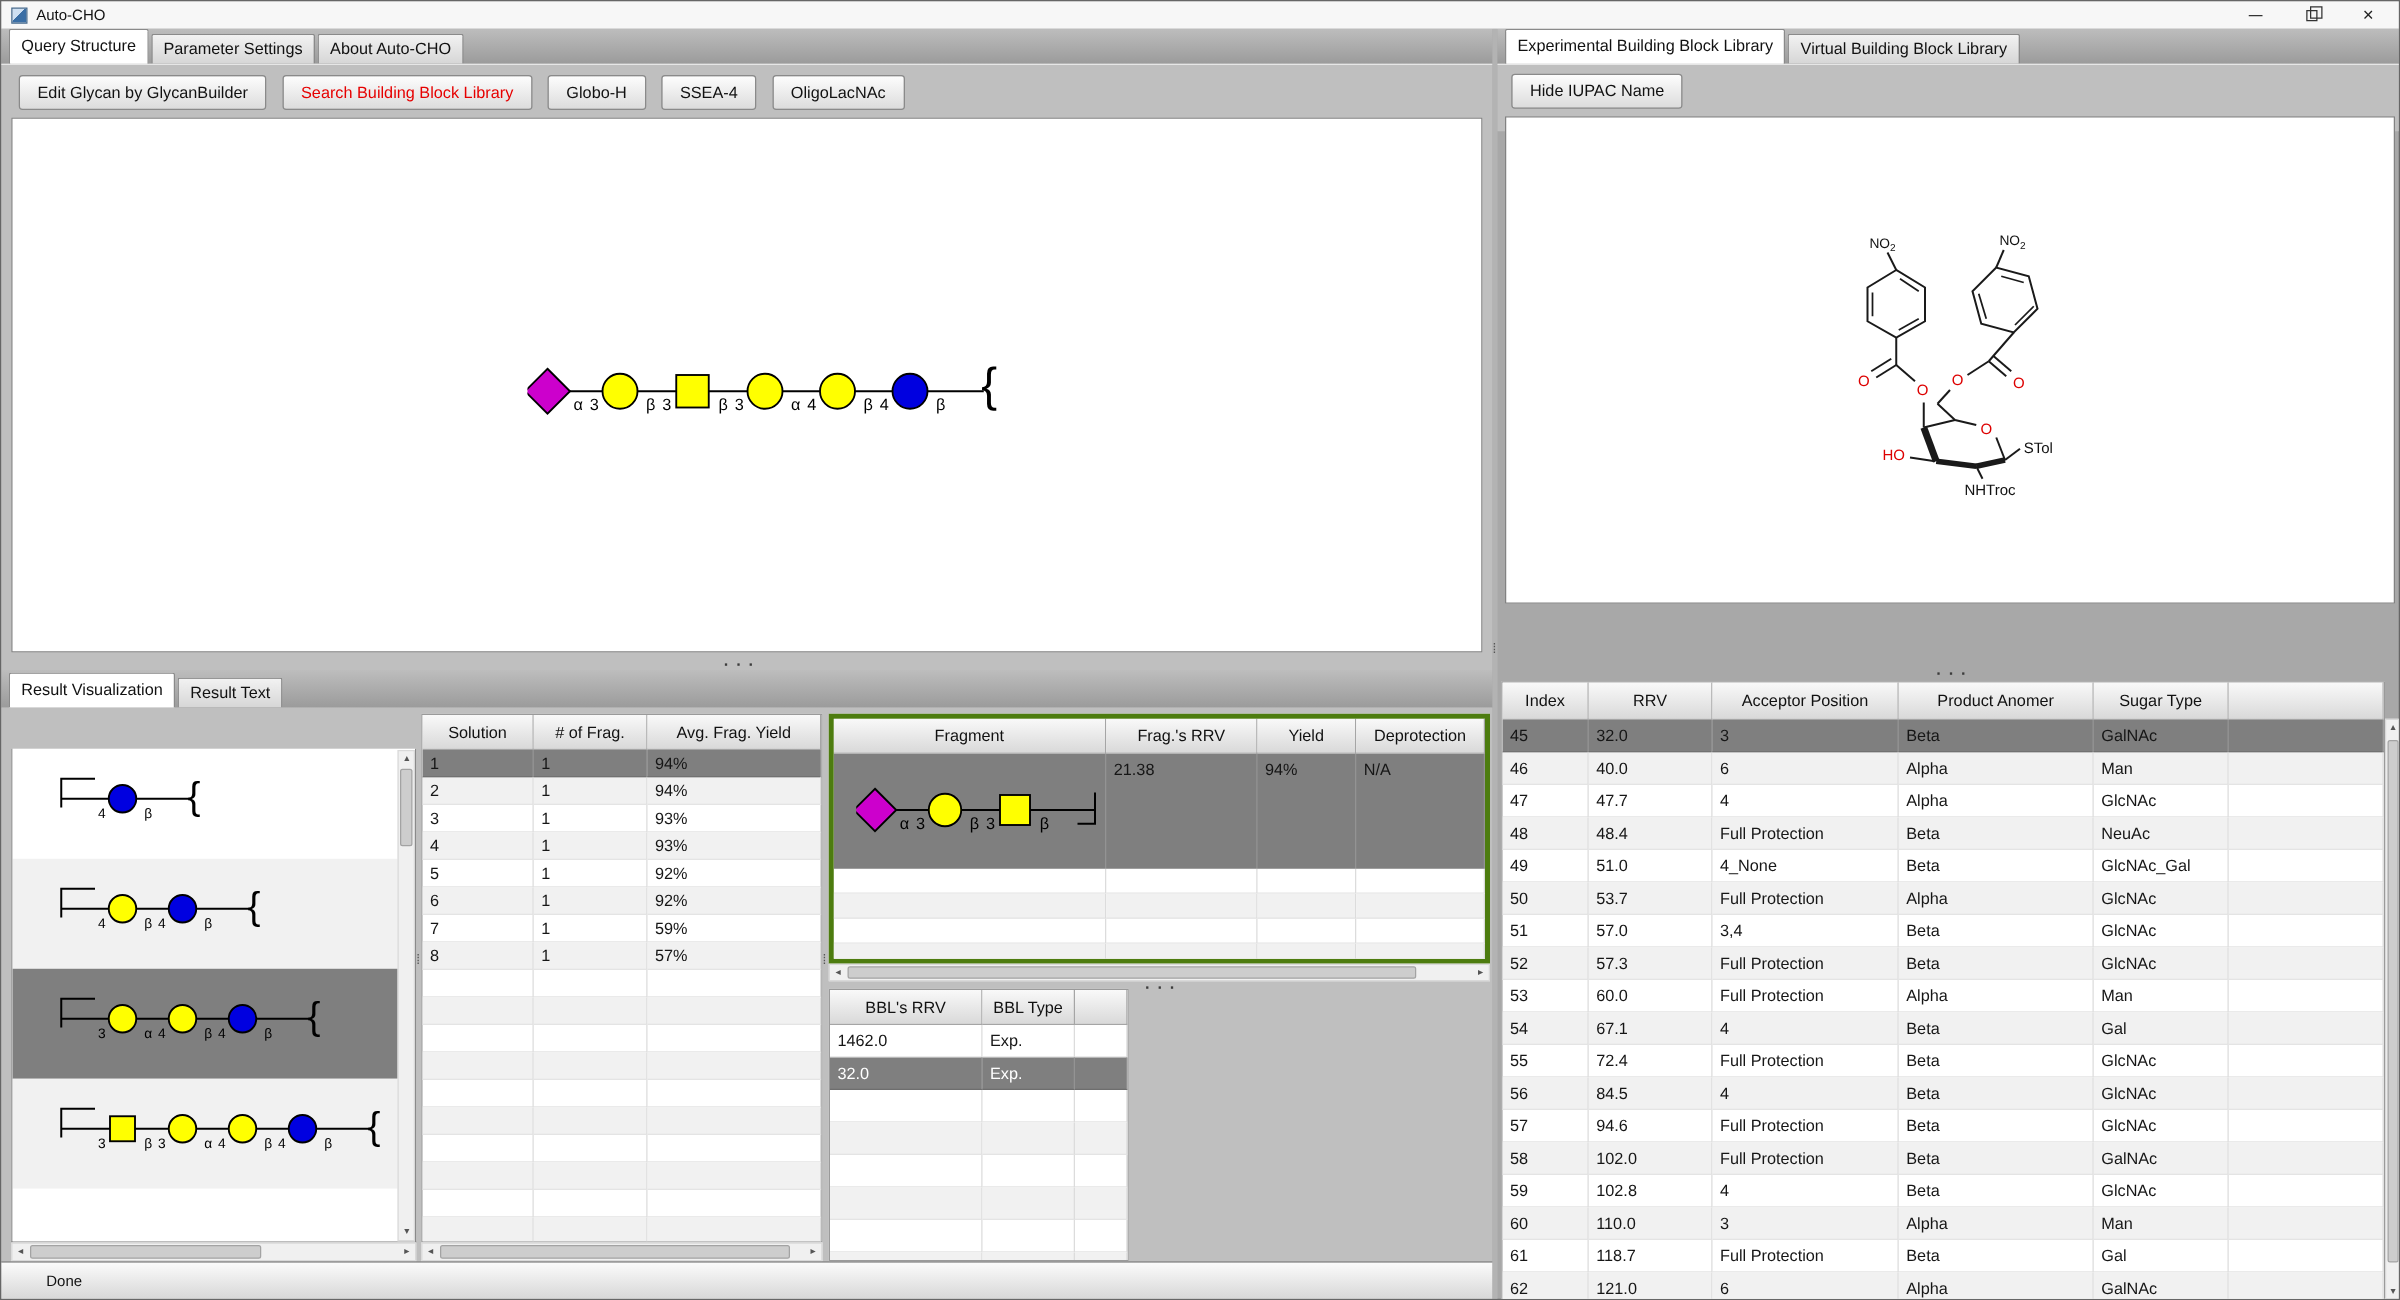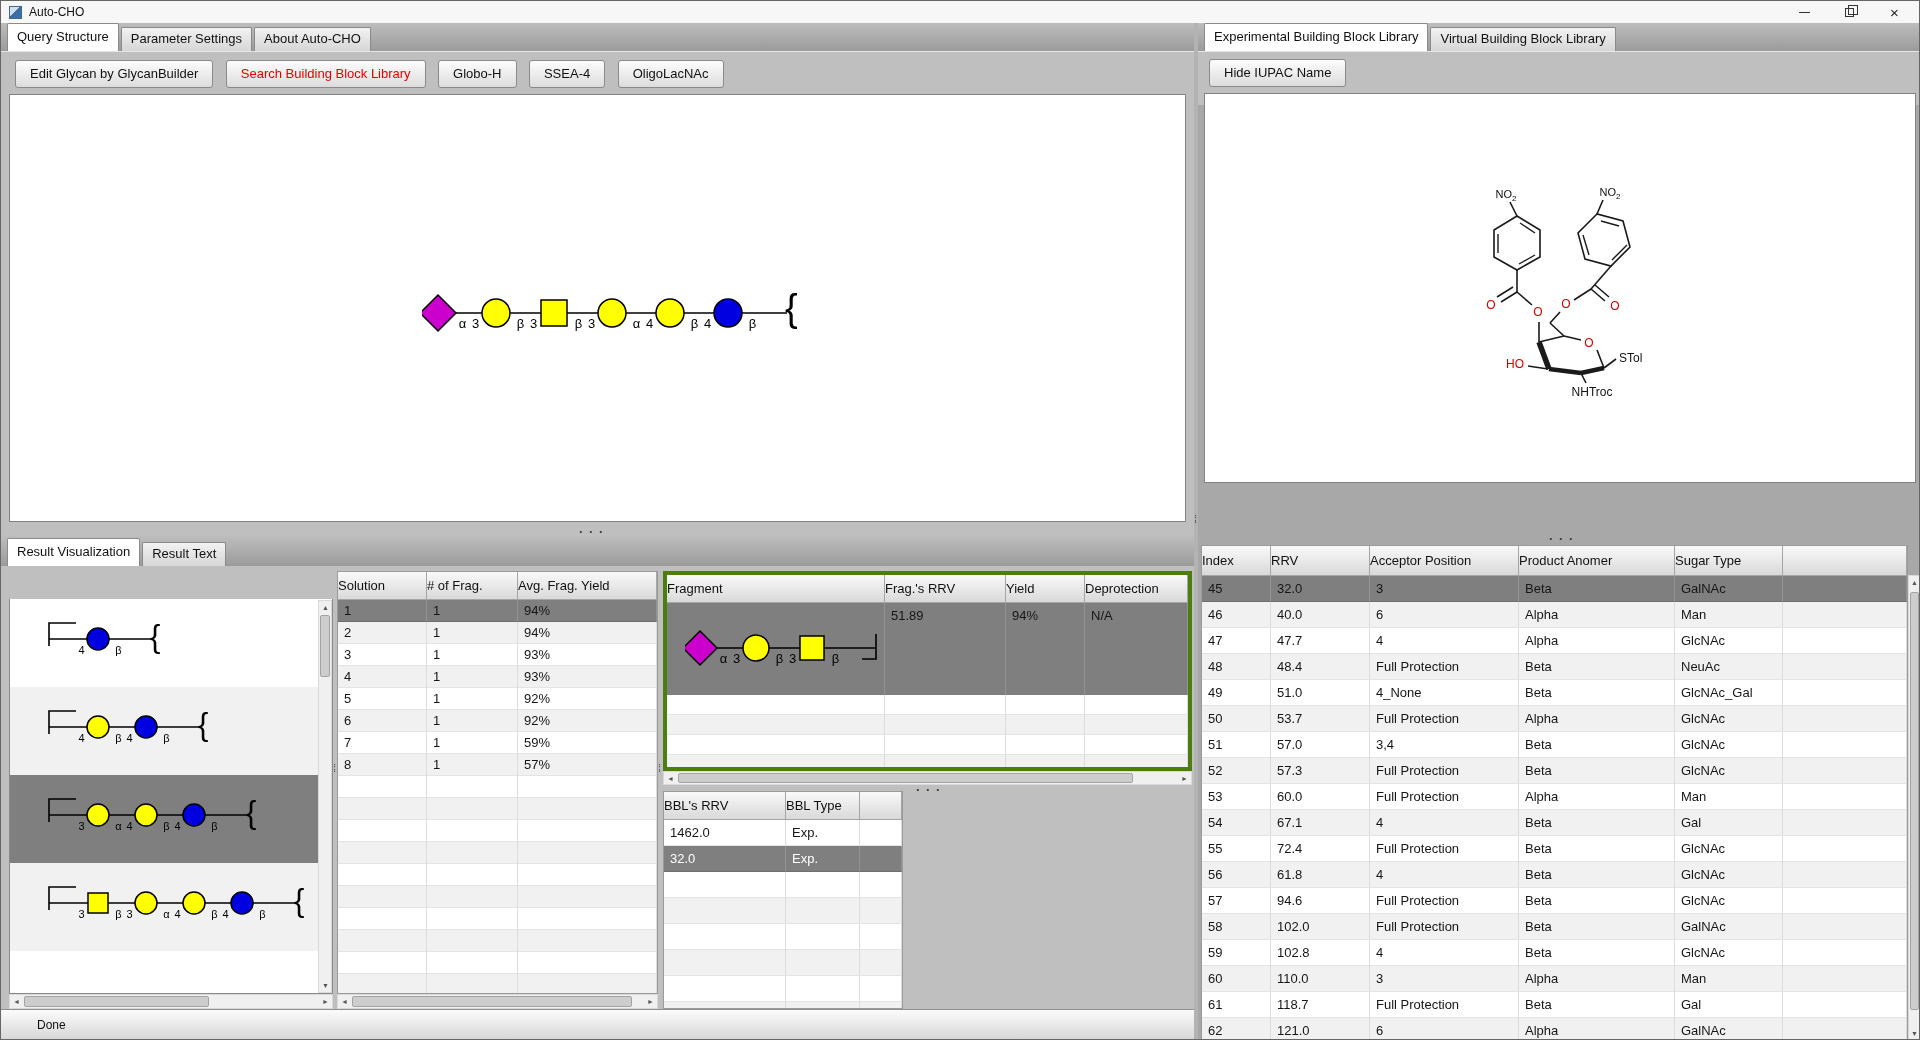--- a/index.html
+++ b/index.html
@@ -32,21 +32,21 @@
   .panel-h{height:28px;line-height:27px;text-align:center;font-size:13px;color:#111;background:linear-gradient(#f9f9f9,#d9d9d9);border:1px solid #9a9a9a}
   .rea-panel{position:absolute;left:8px;top:570px;width:324px;height:438px}
   .rea-list{position:absolute;left:0;top:28px;width:324px;height:395px;background:#fff;border:1px solid #8a8a8a;border-top:none;overflow:hidden}
   .rea-item{position:relative;width:100%;height:88px;background:#fff;padding-left:34px}
   .rea-item.stripe{background:#f1f1f1}
   .rea-item.sel{background:#7f7f7f}
   .rea-item svg{display:block}
   
   .table{position:absolute;background:#fff;border:1px solid #9a9a9a;overflow:hidden}
   .tr{display:flex;width:100%}
-  .hc{background:linear-gradient(#f9f9f9,#d9d9d9);border-right:1px solid #a5a5a5;border-bottom:1px solid #a5a5a5;font-size:13px;color:#111;height:28px;line-height:27px;overflow:hidden;white-space:nowrap}
+  .hc{background:linear-gradient(#f9f9f9,#d9d9d9);border-right:1px solid #a5a5a5;border-bottom:1px solid #a5a5a5;text-align:center;font-size:13px;color:#111;height:28px;line-height:27px;overflow:hidden;white-space:nowrap}
   .td{border-right:1px solid #dcdcdc;border-bottom:1px solid #e4e4e4;font-size:13px;color:#161616;padding-left:6px;overflow:hidden;white-space:nowrap}
   .tr.stripe .td{background:#f1f1f1}
   .tr.sel .td{background:#7f7f7f;border-right-color:#939393;border-bottom-color:#6e6e6e}
   .tb-sol .td{height:22px;line-height:21px}
   .tb-bbl .td{height:26px;line-height:25px}
   .tb-bbl .tr.sel .td{color:#fff}
   .tb-right .td{height:26px;line-height:25px}
   .tb-right .hc{height:30px;line-height:29px}
   
   .tb-sol .c0{width:89px}.tb-sol .c1{width:91px}.tb-sol .c2{width:139px;flex:1}
@@ -344,21 +344,21 @@
             <text x="38.5" y="53" text-anchor="middle" font-size="13" fill="#000">α</text>
             <text x="51.5" y="53" text-anchor="middle" font-size="13" fill="#000">3</text>
             <circle cx="71" cy="38" r="13" fill="#ffff00" stroke="#000" stroke-width="1.5"></circle>
             <text x="94.5" y="53" text-anchor="middle" font-size="13" fill="#000">β</text>
             <text x="107.5" y="53" text-anchor="middle" font-size="13" fill="#000">3</text>
             <rect x="115" y="26" width="24" height="24" fill="#ffff00" stroke="#000" stroke-width="1.5"></rect>
             <text x="150.5" y="53" text-anchor="middle" font-size="13" fill="#000">β</text>
             <path d="M 191 24 L 191 49 L 177 49" fill="none" stroke="#000" stroke-width="1.6"></path>
           </svg>
       </div>
-      <div class="fd c1">51.89</div>
+      <div class="fd c1">21.38</div>
       <div class="fd c2">94%</div>
       <div class="fd c3">N/A</div>
     </div>
     <div class="frag-empty">
         <div class="td c0"></div>
         <div class="td c1"></div>
         <div class="td c2"></div>
         <div class="td c3"></div>
       </div>
     <div class="frag-empty stripe tr">
@@ -596,21 +596,21 @@
       <div class="tr">
         <div class="td c0">55</div>
         <div class="td c1">72.4</div>
         <div class="td c2">Full Protection</div>
         <div class="td c3">Beta</div>
         <div class="td c4">GlcNAc</div>
         <div class="td c5"></div>
       </div>
       <div class="tr stripe">
         <div class="td c0">56</div>
-        <div class="td c1">61.8</div>
+        <div class="td c1">84.5</div>
         <div class="td c2">4</div>
         <div class="td c3">Beta</div>
         <div class="td c4">GlcNAc</div>
         <div class="td c5"></div>
       </div>
       <div class="tr">
         <div class="td c0">57</div>
         <div class="td c1">94.6</div>
         <div class="td c2">Full Protection</div>
         <div class="td c3">Beta</div>

